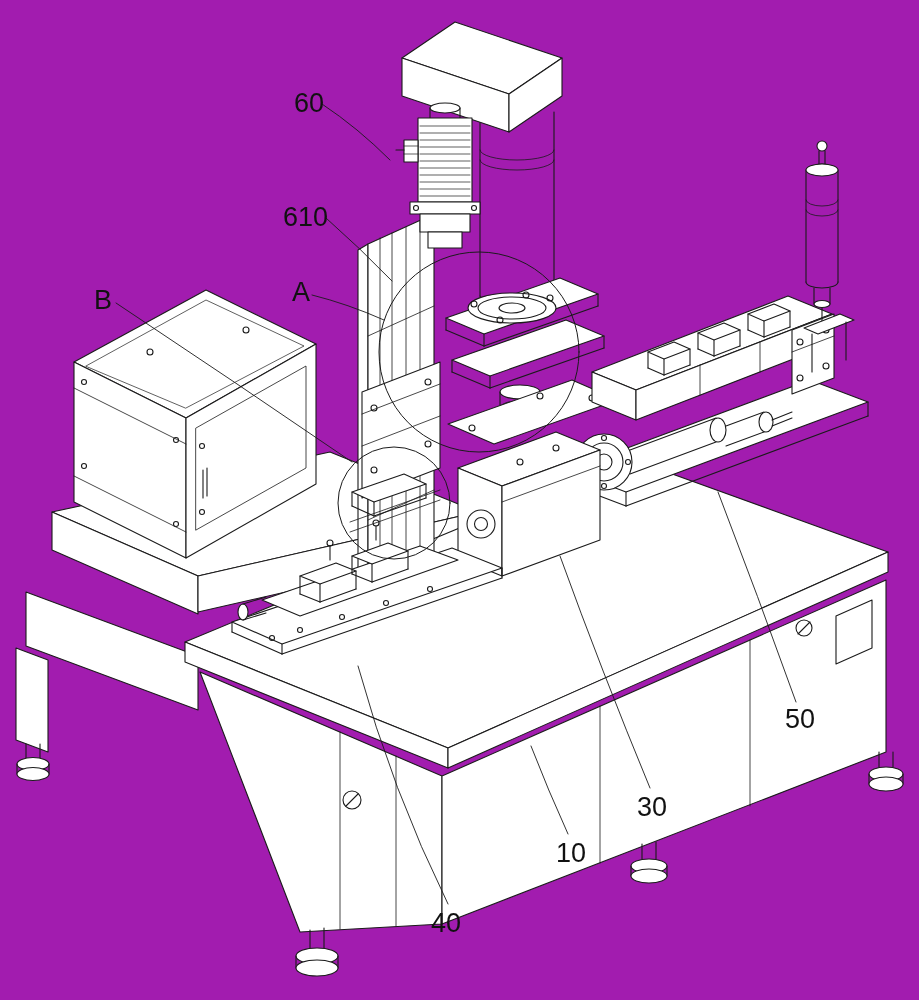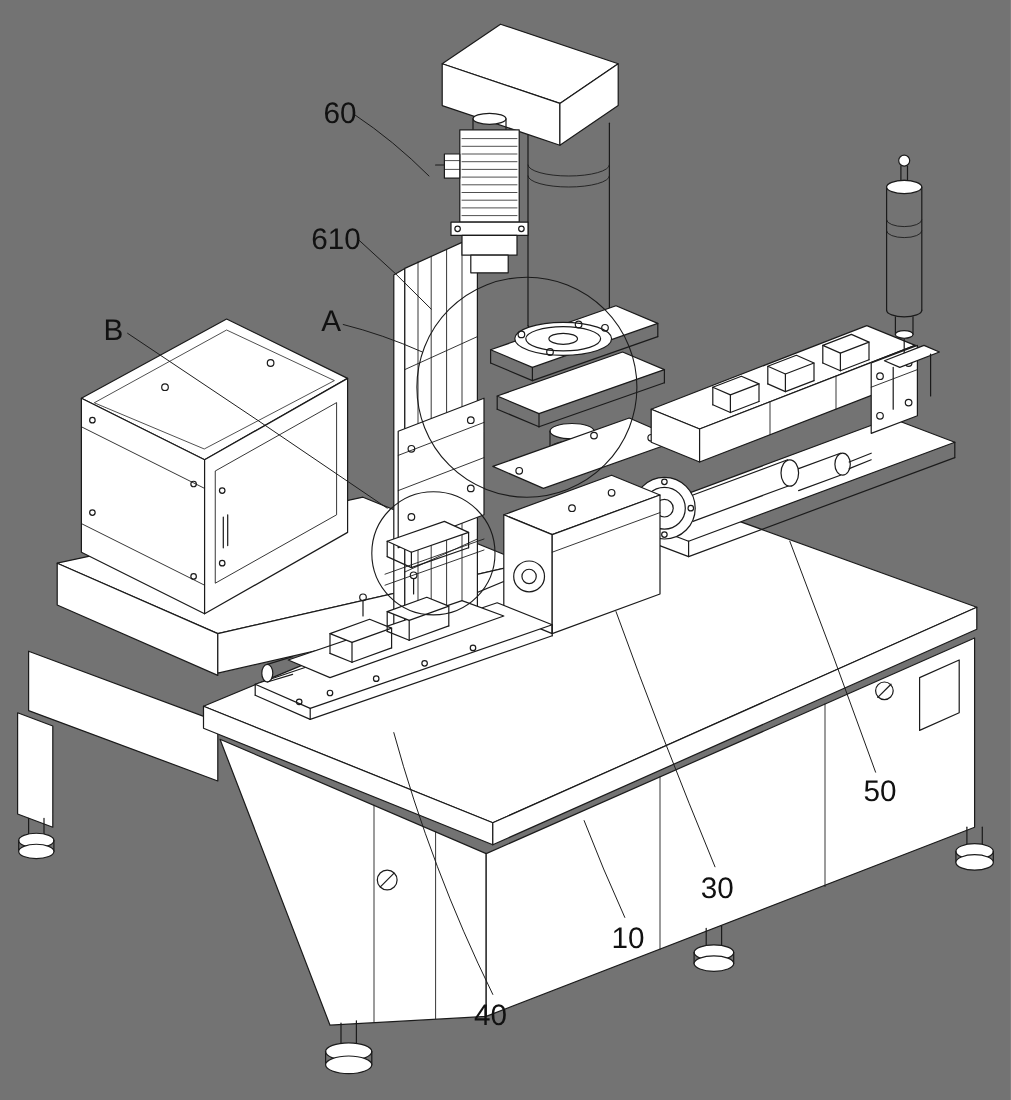--- a/index.html
+++ b/index.html
@@ -1,19 +1,19 @@
 <!DOCTYPE html>
 <html><head>
 <meta charset="utf-8">
 <style>
   html,body{margin:0;padding:0;background:#ffffff;}
   .stage{
     position:relative;
     width:919px;height:1000px;
-    background:#737373;
+    background:#a21caf;
     overflow:hidden;
     font-family:"Liberation Sans", sans-serif;
   }
   svg{position:absolute;left:0;top:0;}
   .callout{
     font-family:"Liberation Sans", sans-serif;
     font-size:27px;
     fill:#111111;
     stroke:none;
   }

